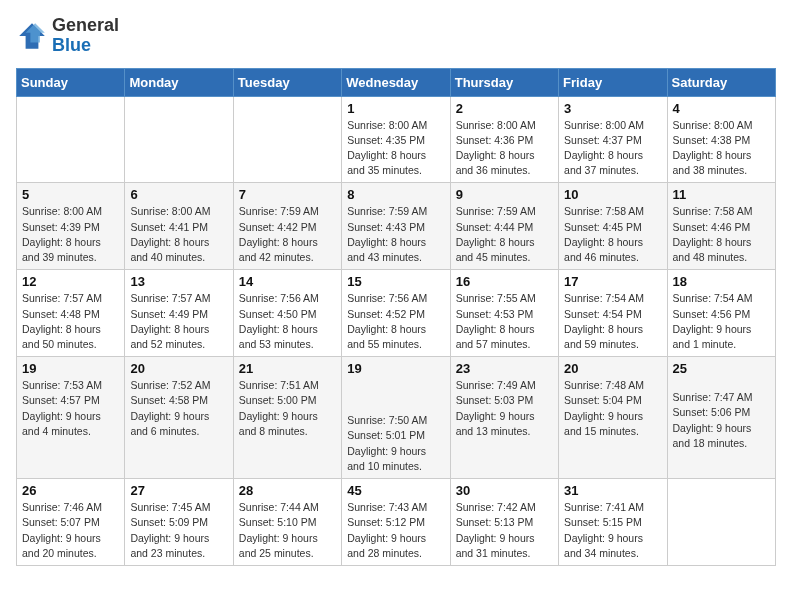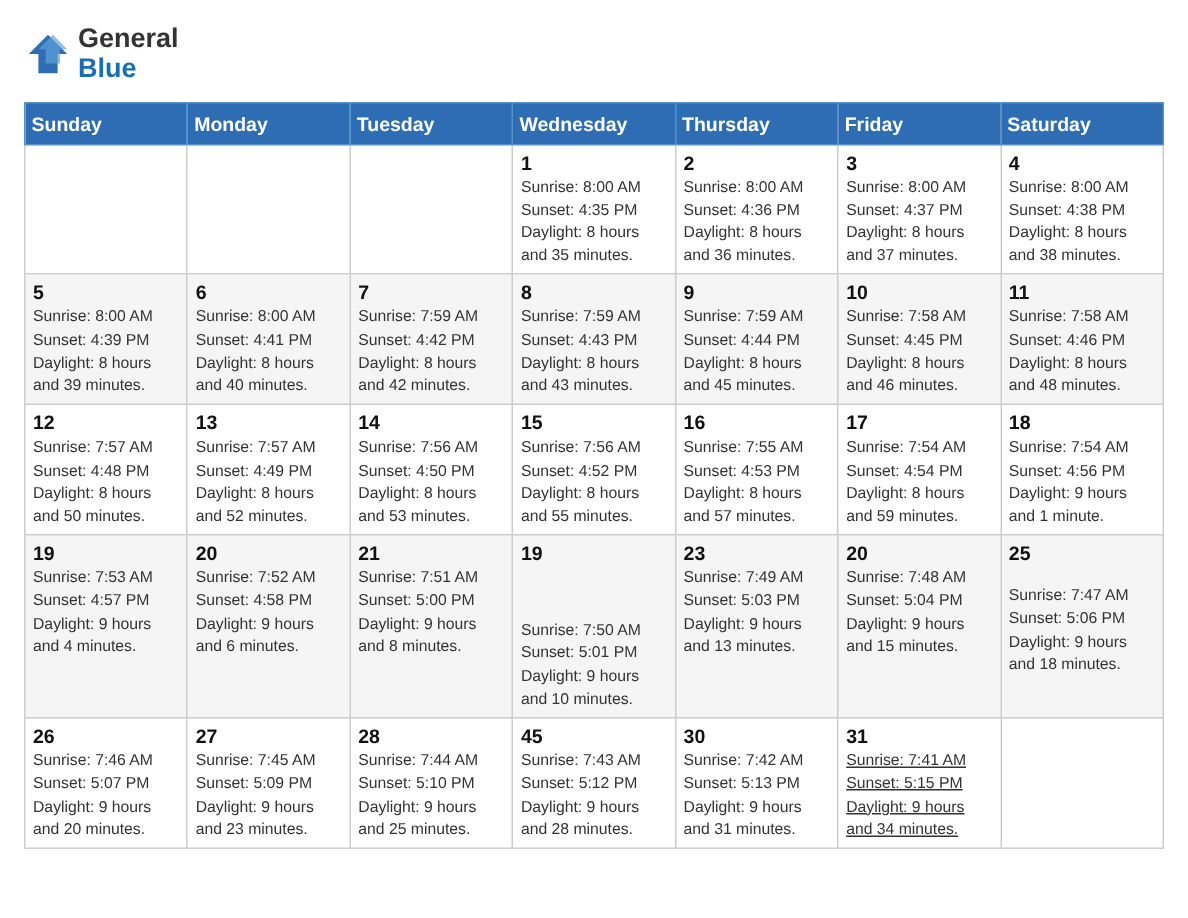--- a/index.html
+++ b/index.html
@@ -333,21 +333,21 @@
         </td>
         <td>
           <div class="day-number">30</div>
           <div class="day-info" style="white-space: pre-line;">Sunrise: 7:42 AM
 Sunset: 5:13 PM
 Daylight: 9 hours
 and 31 minutes.</div>
         </td>
         <td>
           <div class="day-number">31</div>
-          <div class="day-info" style="white-space: pre-line; text-decoration: underline;">Sunrise: 7:41 AM
+          <div class="day-info" style="white-space: pre-line;">Sunrise: 7:41 AM
 Sunset: 5:15 PM
 Daylight: 9 hours
 and 34 minutes.</div>
         </td>
         <td class="empty"></td>
       </tr>
     </tbody>
 </table>
 
 </body></html>

